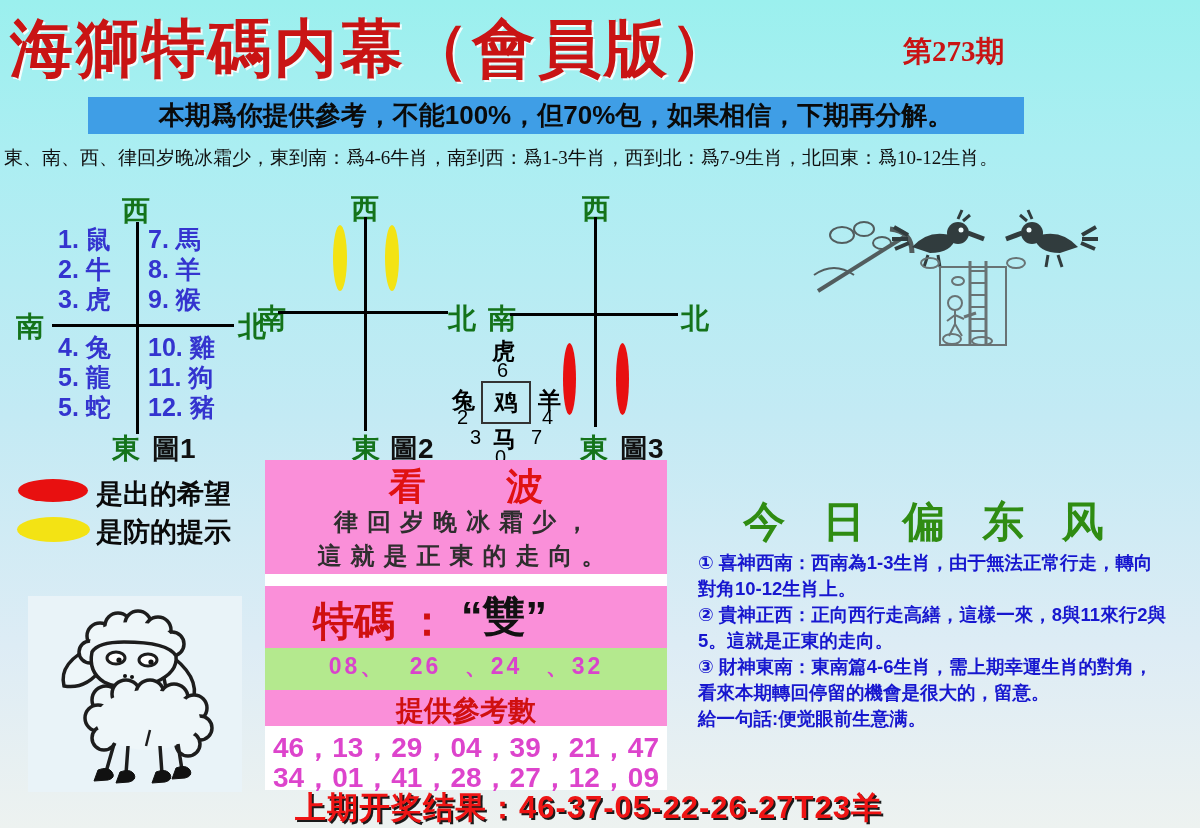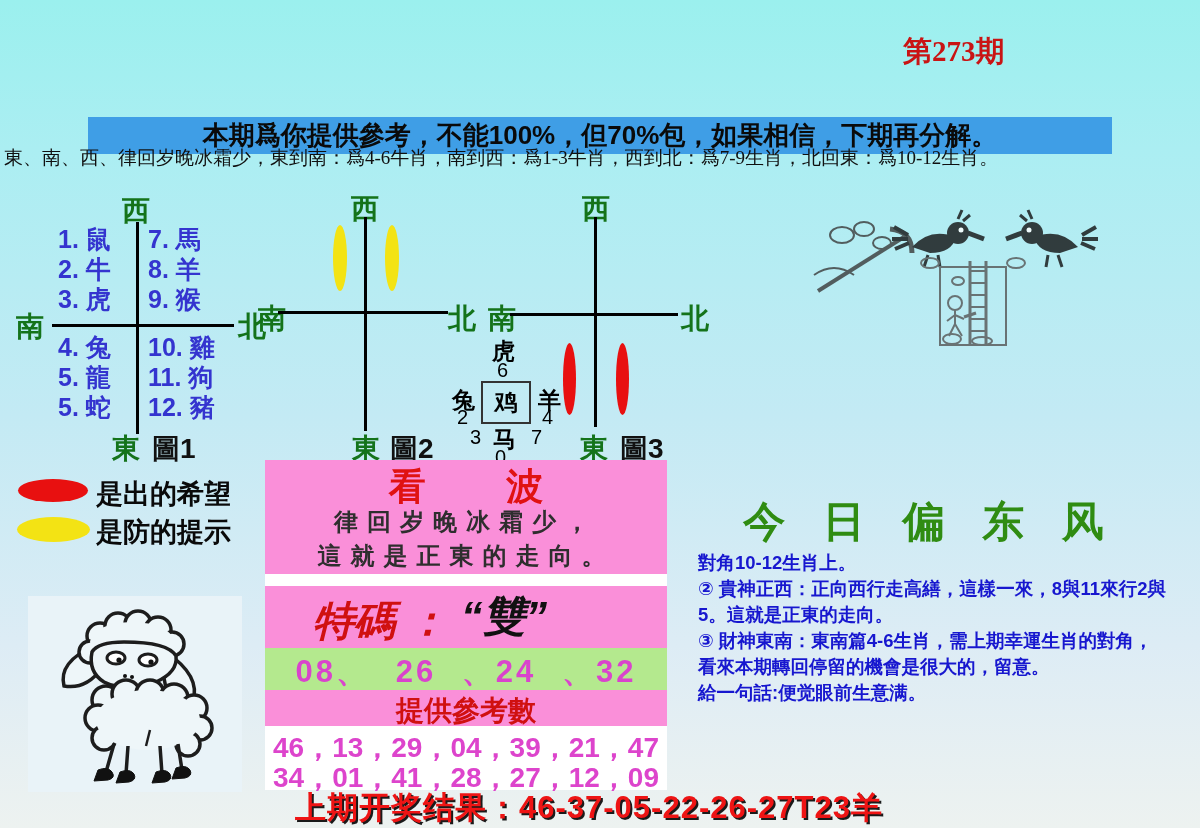--- a/index.html
+++ b/index.html
@@ -5,22 +5,22 @@
   html,body{margin:0;padding:0;}
   body{font-family:"Liberation Sans","DejaVu Sans",sans-serif;}
   #sheet{position:relative;width:1200px;height:828px;overflow:hidden;
     background:linear-gradient(180deg,#9bf0ee 0%,#abeef2 18%,#c3eaf4 50%,#ddecf5 78%,#edf2f0 100%);}
   .abs{position:absolute;}
   .title{left:10px;top:6px;font-family:"Liberation Serif","DejaVu Serif",serif;
     font-weight:bold;font-size:63px;color:#c91414;letter-spacing:3px;white-space:nowrap;
     text-shadow:2px 2px 0 rgba(255,255,255,.85);}
   .issue{left:903px;top:32px;font-family:"Liberation Serif","DejaVu Serif",serif;
     font-weight:bold;font-size:29px;color:#c91414;white-space:nowrap;}
-  .notice{left:88px;top:97px;width:1024px;height:37px;background:#3f9ee6;color:#0a0a0a;
-    font-weight:bold;font-size:26px;line-height:37px;text-align:center;white-space:nowrap;margin-top:20px;}
+  .notice{left:88px;top:97px;width:936px;height:37px;background:#3f9ee6;color:#0a0a0a;
+    font-weight:bold;font-size:26px;line-height:37px;text-align:center;white-space:nowrap;}
   .dirnote{left:4px;top:145px;width:1194px;font-size:19px;color:#101010;white-space:nowrap;
     font-family:"Liberation Serif","DejaVu Serif",serif;}
   .g{position:absolute;color:#14731a;font-weight:bold;font-size:28px;white-space:nowrap;}
   .cap{position:absolute;color:#111;font-weight:bold;font-size:28px;white-space:nowrap;}
   .vline{position:absolute;width:3px;background:#000;}
   .hline{position:absolute;height:3px;background:#000;}
   .zcol{position:absolute;color:#3434cf;font-weight:bold;font-size:25px;line-height:30px;white-space:nowrap;}
   .oval{position:absolute;border-radius:50%;}
   .cl{position:absolute;color:#000;font-weight:bold;font-size:23px;white-space:nowrap;}
   .cln{position:absolute;color:#000;font-size:20px;white-space:nowrap;}
@@ -31,37 +31,38 @@
   .band{position:absolute;left:0;width:402px;}
   .pink{background:#fa8fd9;}
   .greenband{background:#b4e98e;}
   .wave{top:2px;width:100%;text-align:center;color:#e01212;font-weight:bold;font-size:37px;
     word-spacing:70px;position:absolute;}
   .poem{position:absolute;width:100%;text-align:center;color:#2e2e2e;font-weight:bold;
     font-size:24px;letter-spacing:9px;white-space:nowrap;}
   .speclabel{position:absolute;left:48px;top:8px;color:#d01010;font-weight:bold;font-size:41px;white-space:nowrap;}
   .specval{position:absolute;left:196px;top:2px;color:#111;font-weight:bold;font-size:43px;white-space:nowrap;}
   .greennums{position:absolute;width:100%;top:3px;text-align:center;color:#d944cc;font-weight:bold;
-    font-size:31px;letter-spacing:3px;word-spacing:14px;white-space:nowrap;}
+    font-size:23px;letter-spacing:3px;word-spacing:14px;white-space:nowrap;}
   .reftitle{position:absolute;width:100%;top:2px;text-align:center;color:#d01010;font-weight:bold;font-size:28px;}
   .refrow{position:absolute;width:100%;text-align:center;color:#dd44cc;font-weight:bold;font-size:28px;white-space:nowrap;}
   .headline{position:absolute;left:690px;top:494px;width:480px;text-align:center;color:#2f8c12;
     font-weight:bold;font-size:42px;letter-spacing:13px;white-space:nowrap;}
   .advice{position:absolute;left:698px;top:550px;width:500px;color:#1717cf;font-weight:bold;
     font-size:18.5px;line-height:26px;}
   .advice div{white-space:nowrap;}
   .footer{position:absolute;left:295px;top:787px;color:#ee1414;font-weight:bold;font-size:31px;
     letter-spacing:1px;white-space:nowrap;text-shadow:2px 2px 0 #1a1a1a;}
   svg{display:block;}
 </style>
 </head>
 <body>
 
 <div id="sheet">
 
+  <div class="abs title">海獅特碼内幕（會員版）</div>
   <div class="abs issue">第273期</div>
   <div class="abs notice">本期爲你提供參考，不能100%，但70%包，如果相信，下期再分解。</div>
   <div class="abs dirnote">東、南、西、律回岁晚冰霜少，東到南：爲4-6牛肖，南到西：爲1-3牛肖，西到北：爲7-9生肖，北回東：爲10-12生肖。</div>
 
   <div>
     <div class="g" style="left:122px;top:192px;">西</div>
     <div class="g" style="left:16px;top:308px;">南</div>
     <div class="g" style="left:238px;top:308px;">北</div>
     <div class="g" style="left:112px;top:430px;">東</div>
     <div class="cap" style="left:152px;top:430px;">圖1</div>
@@ -178,38 +179,39 @@
     <div class="oval" style="left:17px;top:517px;width:73px;height:25px;background:#f3e314;"></div>
     <div class="legend-label" style="left:96px;top:514px;">是防的提示</div>
   </div>
 
   <div id="panel">
     <div class="band pink" style="top:0;height:114px;">
       <div class="wave">看 波</div>
       <div class="poem" style="top:46px;">律回岁晚冰霜少，</div>
       <div class="poem" style="top:80px;">這就是正東的走向。</div>
     </div>
-    <div class="band pink" style="top:126px;height:76px;font-style:italic;">
+    <div class="band pink" style="top:126px;height:76px;">
       <div class="speclabel">特碼 ：</div>
       <div class="specval">“雙”</div>
     </div>
     <div class="band greenband" style="top:188px;height:42px;">
       <div class="greennums">08、 26 、24 、32</div>
     </div>
     <div class="band pink" style="top:230px;height:53px;">
       <div class="reftitle">提供參考數</div>
     </div>
     <div class="band" style="top:266px;height:64px;background:#fff;">
       <div class="refrow" style="top:3px;">46，13，29，04，39，21，47</div>
       <div class="refrow" style="top:33px;">34，01，41，28，27，12，09</div>
     </div>
   </div>
 
   <div class="headline">今 日 偏 东 风</div>
   <div class="advice">
+    <div>① 喜神西南：西南為1-3生肖，由于無法正常行走，轉向</div>
     <div>對角10-12生肖上。</div>
     <div>② 貴神正西：正向西行走高繕，這樣一來，8與11來行2與</div>
     <div>5。這就是正東的走向。</div>
     <div>③ 財神東南：東南篇4-6生肖，需上期幸運生肖的對角，</div>
     <div>看來本期轉回停留的機會是很大的，留意。</div>
     <div>給一句話:便觉眼前生意满。</div>
   </div>
 
   <svg class="abs" style="left:28px;top:596px;" width="214" height="196" viewBox="0 0 214 196">
     <rect width="214" height="196" fill="#e9f3f8"></rect>

